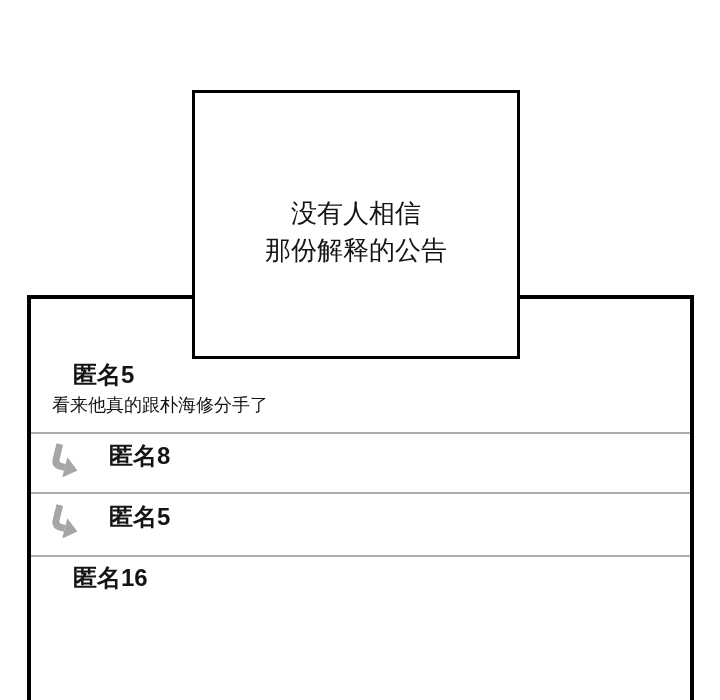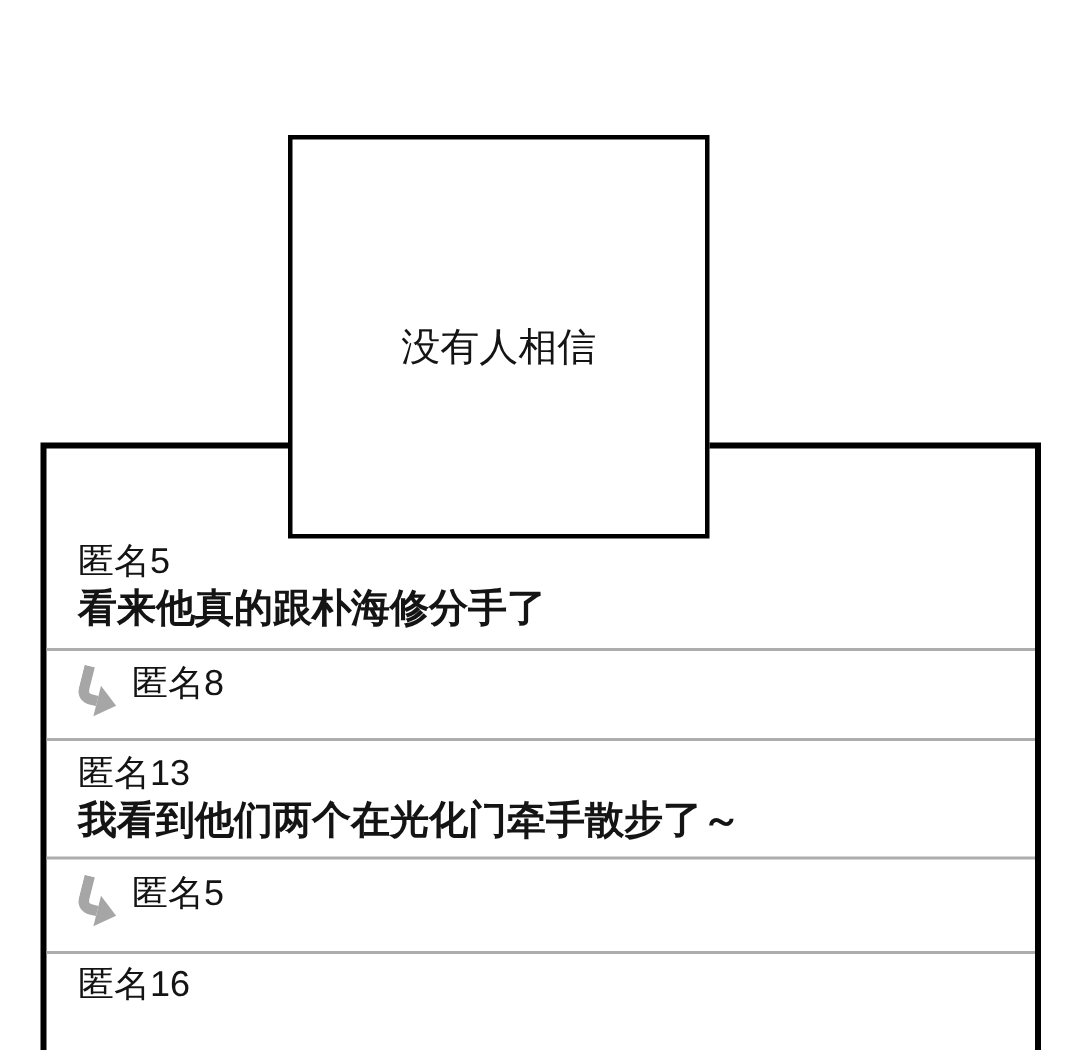--- a/index.html
+++ b/index.html
@@ -38,35 +38,36 @@
     flex: 0 0 36px;
     width: 36px;
     padding-top: 5px;
   }
   .arrow-cell svg { display: block; transform: rotate(14deg); }
   .reply-body { flex: 1 1 auto; min-width: 0; }
 
   .c-name {
     font-size: 24px;
     line-height: 30px;
-    font-weight: 400;
+    font-weight: 700;
     white-space: nowrap;
+    margin-left: 21px;
   }
   .c-text {
-    font-size: 26px;
+    font-size: 18px;
     line-height: 31px;
-    font-weight: 700;
+    font-weight: 400;
     white-space: nowrap;
   }
 
   
   .speech-box {
     position: absolute;
     left: 192px; top: 90px;
-    width: 281px; height: 269px;
+    width: 328px; height: 269px;
     box-sizing: border-box;
     border: 3px solid #000000;
     background: #ffffff;
     z-index: 2;
     display: flex;
     flex-direction: column;
     align-items: center;
     justify-content: center;
     padding-top: 14px;
     text-align: center;
@@ -92,24 +93,20 @@
         <svg width="28" height="33" viewBox="0 0 28 33">
           <path d="M3.5 0 V15 Q3.5 21.5 10 21.5 H14" fill="none" stroke="#a6a6a6" stroke-width="7"></path>
           <polygon points="14,11 14,32 27,21.5" fill="#a6a6a6"></polygon>
         </svg>
       </span>
       <div class="reply-body">
         <div class="c-name">匿名8</div>
       </div>
     </div>
 
-    <div class="row r3">
-      <div class="c-name">匿名13</div>
-      <div class="c-text">我看到他们两个在光化门牵手散步了～</div>
-    </div>
 
     <div class="row r4 reply">
       <span class="arrow-cell">
         <svg width="28" height="33" viewBox="0 0 28 33">
           <path d="M3.5 0 V15 Q3.5 21.5 10 21.5 H14" fill="none" stroke="#a6a6a6" stroke-width="7"></path>
           <polygon points="14,11 14,32 27,21.5" fill="#a6a6a6"></polygon>
         </svg>
       </span>
       <div class="reply-body">
         <div class="c-name">匿名5</div>
@@ -117,15 +114,16 @@
     </div>
 
     <div class="row r5">
       <div class="c-name">匿名16</div>
     </div>
 
   </section>
 
   <div class="speech-box">
     <div>没有人相信</div>
+    <div>那份解释的公告</div>
   </div>
 
 </div>
 
 </body></html>

